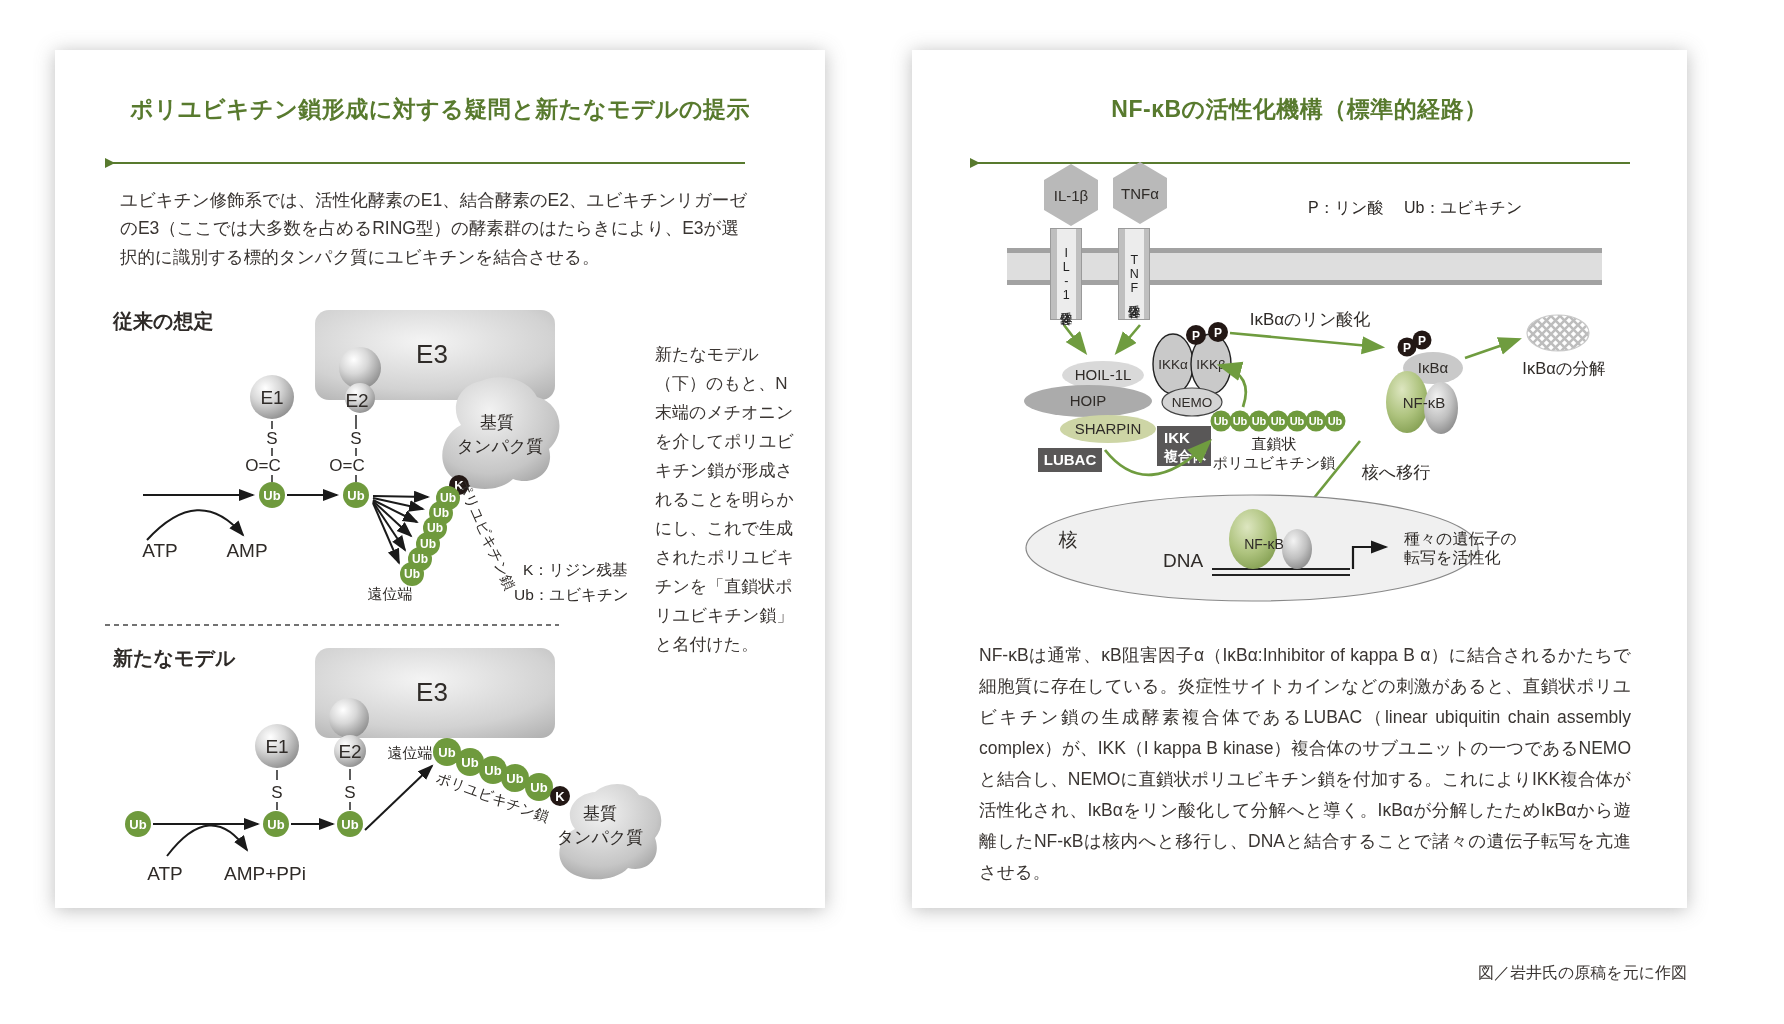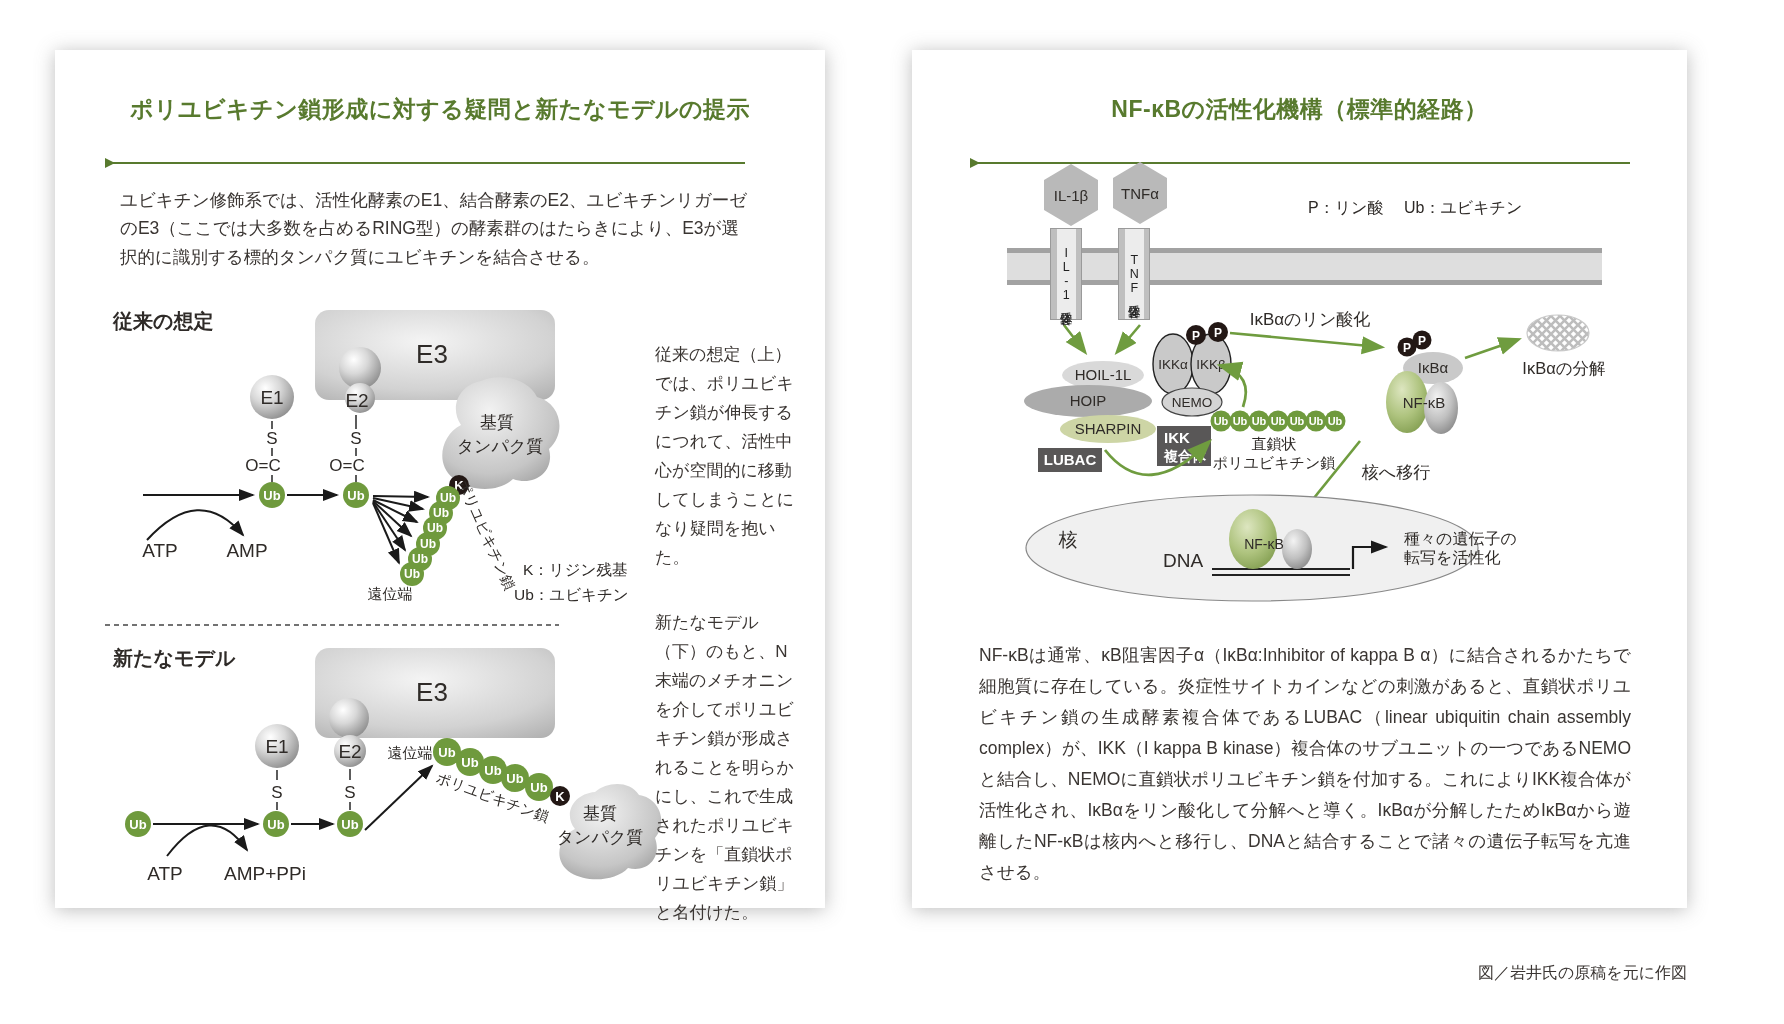--- a/index.html
+++ b/index.html
@@ -208,21 +208,20 @@
       <text x="410" y="145" font-size="13" text-anchor="middle" class="wt">Ub</text>
       <text x="432" y="153" font-size="13" text-anchor="middle" class="wt">Ub</text>
       <text x="456" y="162" font-size="13" text-anchor="middle" class="wt">Ub</text>
       <circle cx="477" cy="166" r="10" fill="#231815"></circle>
       <text x="477" y="171" font-size="13" text-anchor="middle" class="wt">K</text>
 
       <text x="408" y="172" font-size="14.5" text-anchor="middle" transform="rotate(20 408 172)">ポリユビキチン鎖</text>
     </svg>
 
     <div class="side-col">
-      <p>従来の想定（上）では、ポリユビキチン鎖が伸長するにつれて、活性中心が空間的に移動してしまうことになり疑問を抱いた。</p>
       <p>新たなモデル（下）のもと、N末端のメチオニンを介してポリユビキチン鎖が形成されることを明らかにし、これで生成されたポリユビキチンを「直鎖状ポリユビキチン鎖」と名付けた。</p>
     </div>
   </section>
 
   <section class="panel" id="right-panel">
     <h2 class="panel-title">NF-κBの活性化機構（標準的経路）</h2>
     <div class="rule">
         <span class="tri"></span>
       </div>
 

